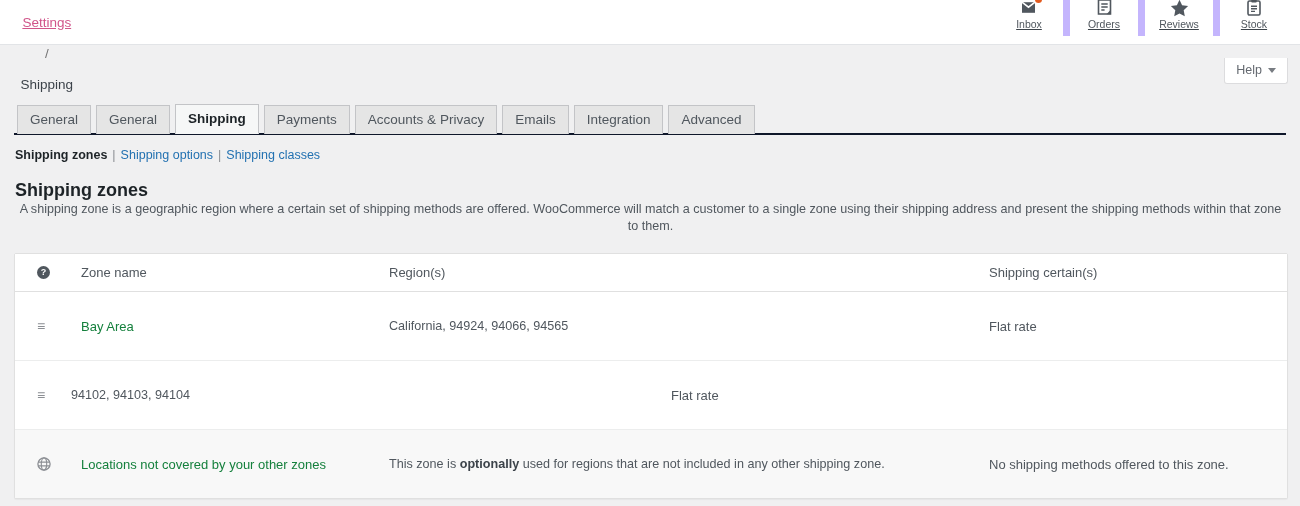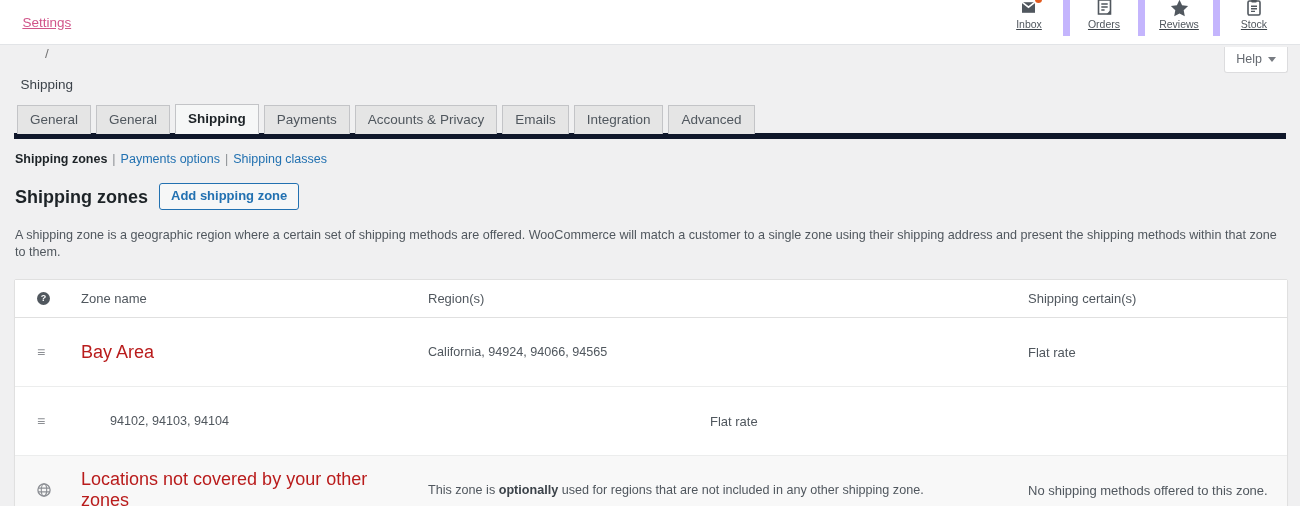--- a/index.html
+++ b/index.html
@@ -88,21 +88,21 @@
 
   
   .helprow {
     height: 32px;
     display: flex;
     justify-content: flex-end;
     align-items: flex-start;
     padding-right: 12px;
   }
   .help-btn {
-    margin-top: 2px;
+    margin-top: 13px;
     background: #ffffff;
     border: 1px solid #dcdcde;
     border-top: none;
     border-radius: 0 0 3px 3px;
     padding: 5px 11px 6px 11px;
     font-size: 12.5px;
     color: #646970;
     cursor: pointer;
     display: flex;
     align-items: center;
@@ -117,21 +117,21 @@
 
   
   .wrap { padding: 0 14px 0 14px; }
 
   
   .tabs {
     display: flex;
     align-items: flex-end;
     gap: 5px;
     margin-top: 26px;
-    border-bottom: 6px solid #0f172a;
+    border-bottom: 2px solid #0f172a;
     padding-left: 3px;
     height: 30px;
   }
   .tab {
     background: #e5e5e5;
     border: 1px solid #c3c4c7;
     border-bottom: none;
     padding: 6px 12px 7px 12px;
     font-size: 13.5px;
     color: #50575e;
@@ -183,25 +183,25 @@
     color: #2271b1;
     border-radius: 3px;
     padding: 4px 11px 5px 11px;
     font-size: 13px;
     font-weight: bold;
     cursor: pointer;
     line-height: 16px;
   }
 
   .desc {
-    margin-top: 17px;
     padding-left: 1px;
     font-size: 12.6px;
     color: #50575e;
     line-height: 17px;
+    text-align: center;
   }
 
   
   .zones {
     margin-top: 18px;
     background: #ffffff;
     border: 1px solid #e0e0e0;
     border-radius: 2px;
     box-shadow: 0 1px 1px rgba(0,0,0,0.04);
     width: 1272px;
@@ -234,40 +234,39 @@
     box-sizing: border-box;
     padding-left: 14px;
     font-size: 13px;
   }
   .c-region {
     width: 600px;
     box-sizing: border-box;
     padding-left: 4px;
     font-size: 12.6px;
     color: #50575e;
-    margin-left: 39px;
   }
   .c-method {
     flex: 1;
     box-sizing: border-box;
     padding-left: 4px;
     font-size: 13px;
     color: #50575e;
   }
   .zrow.head .c-name,
   .zrow.head .c-region,
   .zrow.head .c-method {
     color: #50575e;
     font-size: 13px;
   }
   .zone-link {
-    color: #b91c1c;
+    color: #15803d;
     text-decoration: none;
     cursor: pointer;
-    font-size: 18px;
+    font-size: 13px;
   }
   .help-circle {
     width: 13px;
     height: 13px;
     border-radius: 50%;
     background: #50575e;
     color: #ffffff;
     font-size: 9px;
     font-weight: bold;
     display: flex;
@@ -362,28 +361,27 @@
     <div class="tab">Payments</div>
     <div class="tab">Accounts &amp; Privacy</div>
     <div class="tab">Emails</div>
     <div class="tab">Integration</div>
     <div class="tab">Advanced</div>
   </div>
 
   <div class="subnav">
     <span class="item active">Shipping zones</span>
     <span class="pipe">|</span>
-    <span class="item link">Payments options</span>
+    <span class="item link">Shipping options</span>
     <span class="pipe">|</span>
     <span class="item link">Shipping classes</span>
   </div>
 
   <div class="heading-row">
     <div class="page-title">Shipping zones</div>
-    <div class="add-btn">Add shipping zone</div>
   </div>
 
   <div class="desc">A shipping zone is a geographic region where a certain set of shipping methods are offered. WooCommerce will match a customer to a single zone using their shipping address and present the shipping methods within that zone to them.</div>
 
   <div class="zones">
 
     <div class="zrow head">
       <div class="c-handle">
         <span class="help-circle">?</span>
       </div>

